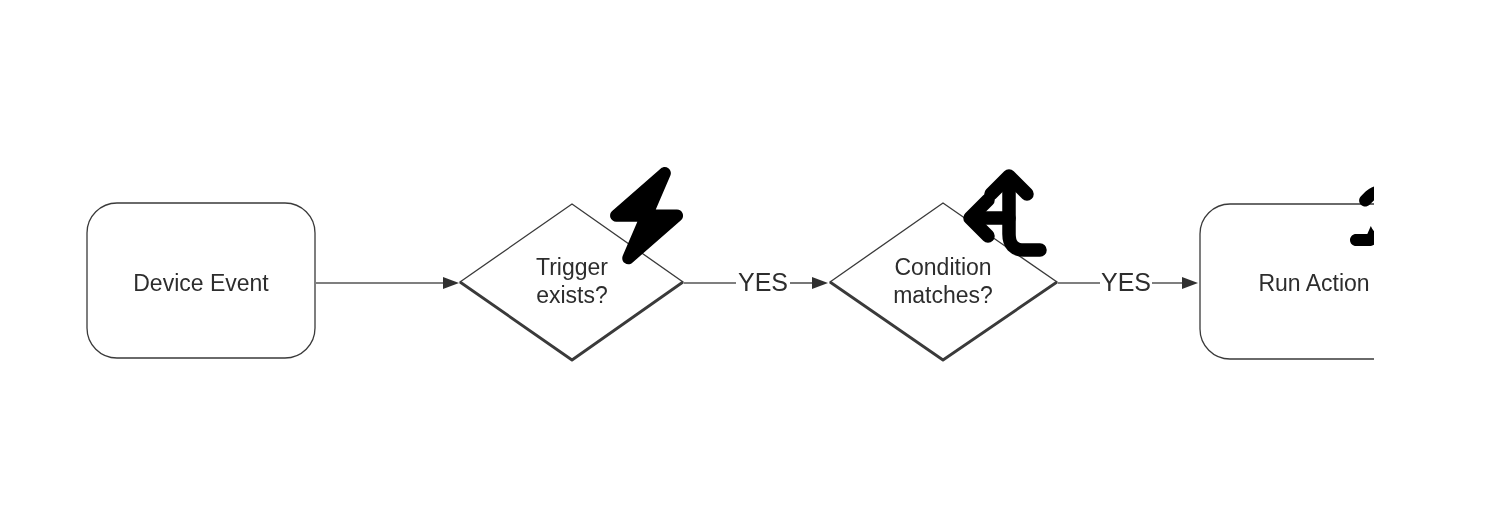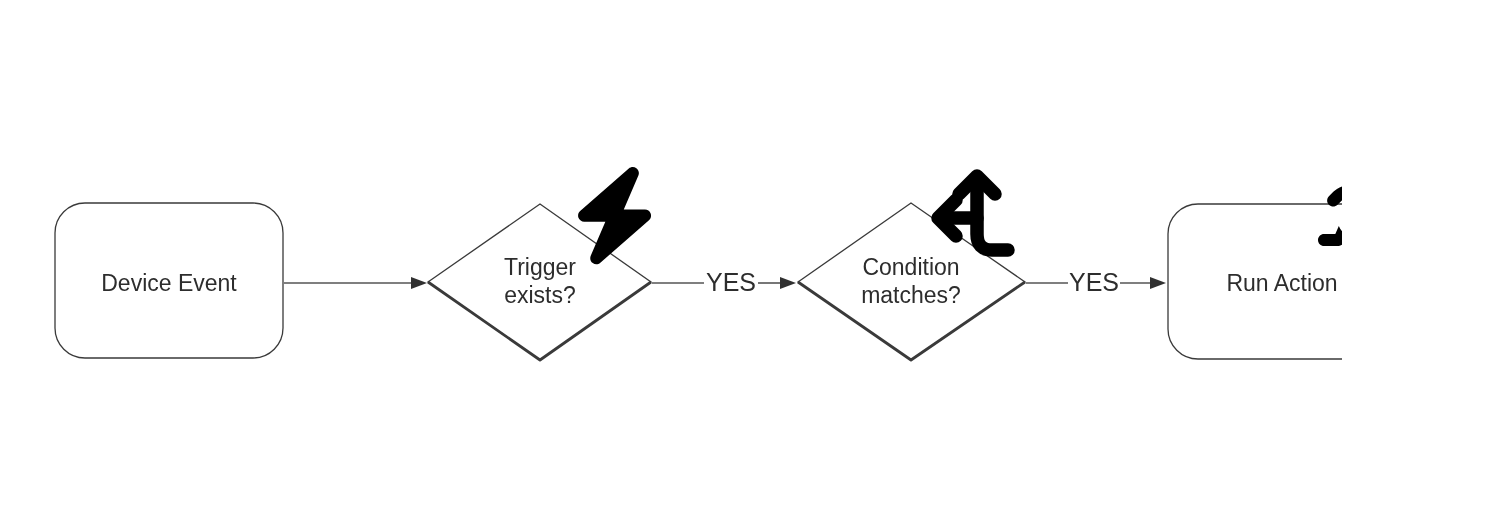--- a/index.html
+++ b/index.html
@@ -7,20 +7,21 @@
     padding: 0;
     background: var(--background, #ffffff);
   }
   .canvas-wrap {
     position: relative;
     width: 1342px;
     height: 523px;
     background: var(--background, #ffffff);
     overflow: hidden;
     font-family: "Liberation Sans", sans-serif;
+    padding-left: 32px;
   }
   svg { display: block; }
   .node-shape {
     fill: #ffffff;
     stroke: var(--shape-stroke, #3a3a3a);
     stroke-width: 1.3;
   }
   .thick-edge {
     fill: none;
     stroke: var(--shape-stroke, #3a3a3a);

